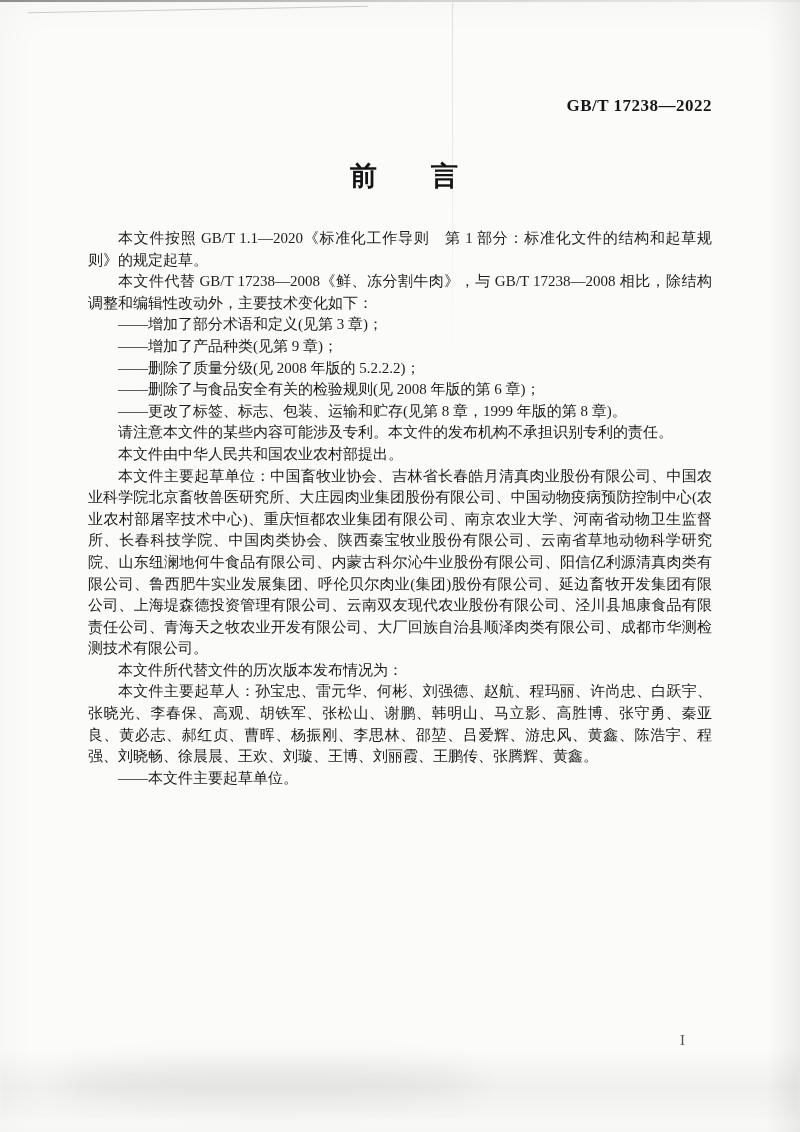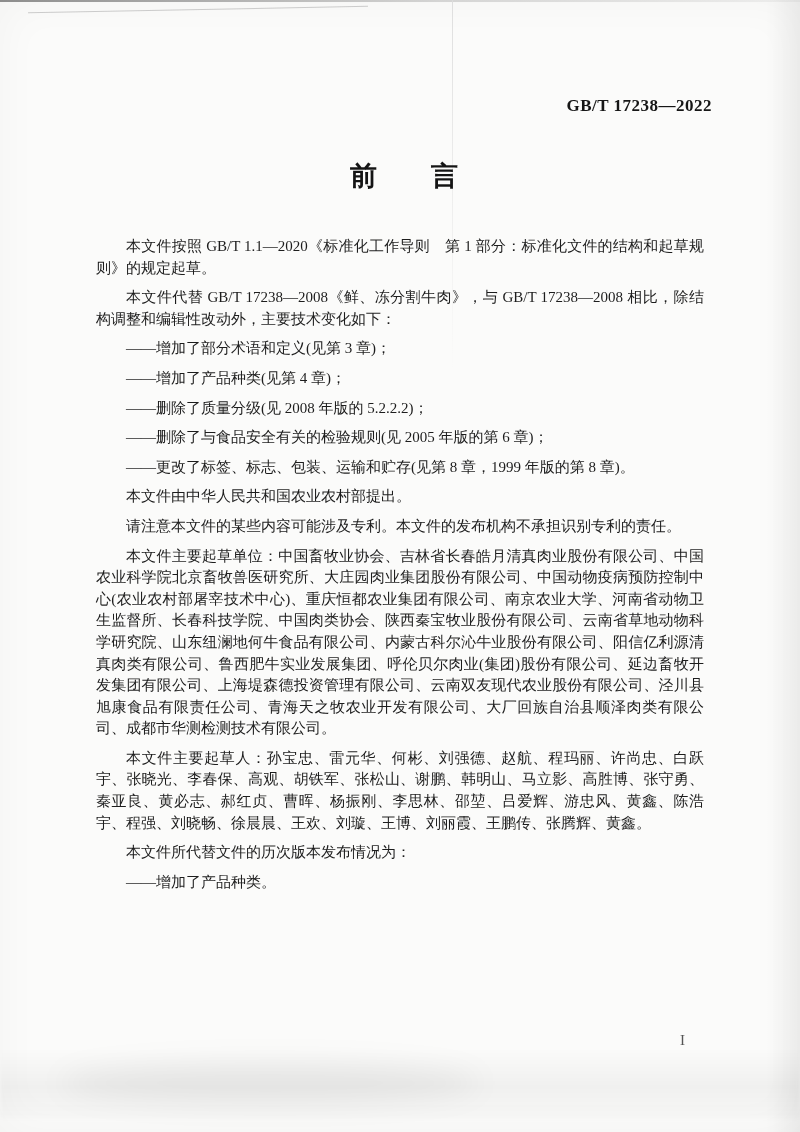--- a/index.html
+++ b/index.html
@@ -53,21 +53,21 @@
   .fw-title {
     position: absolute; top: 154px; left: 0; width: 100%;
     margin: 4px; text-align: center;
     font-size: 27px; font-weight: 700; color: #141414;
   }
   .fw-body {
     position: absolute; top: 228px; left: 88px; width: 624px;
     font-size: 15px; line-height: 21.6px;
     text-align: justify;
   }
-  .fw-body p { margin: 8px; text-indent: 2em; }
+  .fw-body p { margin: 0; text-indent: 2em; }
   .page-num {
     position: absolute; top: 1032px; left: 680px;
     font-size: 15px; color: #555;
   }
 </style>
 </head>
 <body>
 
 <div class="page">
   <div class="scan-top-line"></div>
@@ -77,26 +77,26 @@
   <div class="scan-bottom-shade"></div>
   <div class="scan-bottom-blob"></div>
 
   <div class="std-number">GB/T 17238—2022</div>
   <h1 class="fw-title">前　　言</h1>
 
   <div class="fw-body">
     <p>本文件按照 GB/T 1.1—2020《标准化工作导则　第 1 部分：标准化文件的结构和起草规则》的规定起草。</p>
     <p>本文件代替 GB/T 17238—2008《鲜、冻分割牛肉》，与 GB/T 17238—2008 相比，除结构调整和编辑性改动外，主要技术变化如下：</p>
     <p>——增加了部分术语和定义(见第 3 章)；</p>
-    <p>——增加了产品种类(见第 4 章)；</p>
+    <p>——增加了产品种类(见第 9 章)；</p>
     <p>——删除了质量分级(见 2008 年版的 5.2.2.2)；</p>
-    <p>——删除了与食品安全有关的检验规则(见 2005 年版的第 6 章)；</p>
+    <p>——删除了与食品安全有关的检验规则(见 2008 年版的第 6 章)；</p>
     <p>——更改了标签、标志、包装、运输和贮存(见第 8 章，1999 年版的第 8 章)。</p>
+    <p>请注意本文件的某些内容可能涉及专利。本文件的发布机构不承担识别专利的责任。</p>
     <p>本文件由中华人民共和国农业农村部提出。</p>
-    <p>请注意本文件的某些内容可能涉及专利。本文件的发布机构不承担识别专利的责任。</p>
     <p>本文件主要起草单位：中国畜牧业协会、吉林省长春皓月清真肉业股份有限公司、中国农业科学院北京畜牧兽医研究所、大庄园肉业集团股份有限公司、中国动物疫病预防控制中心(农业农村部屠宰技术中心)、重庆恒都农业集团有限公司、南京农业大学、河南省动物卫生监督所、长春科技学院、中国肉类协会、陕西秦宝牧业股份有限公司、云南省草地动物科学研究院、山东纽澜地何牛食品有限公司、内蒙古科尔沁牛业股份有限公司、阳信亿利源清真肉类有限公司、鲁西肥牛实业发展集团、呼伦贝尔肉业(集团)股份有限公司、延边畜牧开发集团有限公司、上海堤森德投资管理有限公司、云南双友现代农业股份有限公司、泾川县旭康食品有限责任公司、青海天之牧农业开发有限公司、大厂回族自治县顺泽肉类有限公司、成都市华测检测技术有限公司。</p>
+    <p>本文件所代替文件的历次版本发布情况为：</p>
     <p>本文件主要起草人：孙宝忠、雷元华、何彬、刘强德、赵航、程玛丽、许尚忠、白跃宇、张晓光、李春保、高观、胡铁军、张松山、谢鹏、韩明山、马立影、高胜博、张守勇、秦亚良、黄必志、郝红贞、曹晖、杨振刚、李思林、邵堃、吕爱辉、游忠风、黄鑫、陈浩宇、程强、刘晓畅、徐晨晨、王欢、刘璇、王博、刘丽霞、王鹏传、张腾辉、黄鑫。</p>
-    <p>本文件所代替文件的历次版本发布情况为：</p>
-    <p>——增加了产品种类。</p>
+    <p>——本文件主要起草单位。</p>
   </div>
 
   <div class="page-num">I</div>
 </div>
 
 </body></html>

